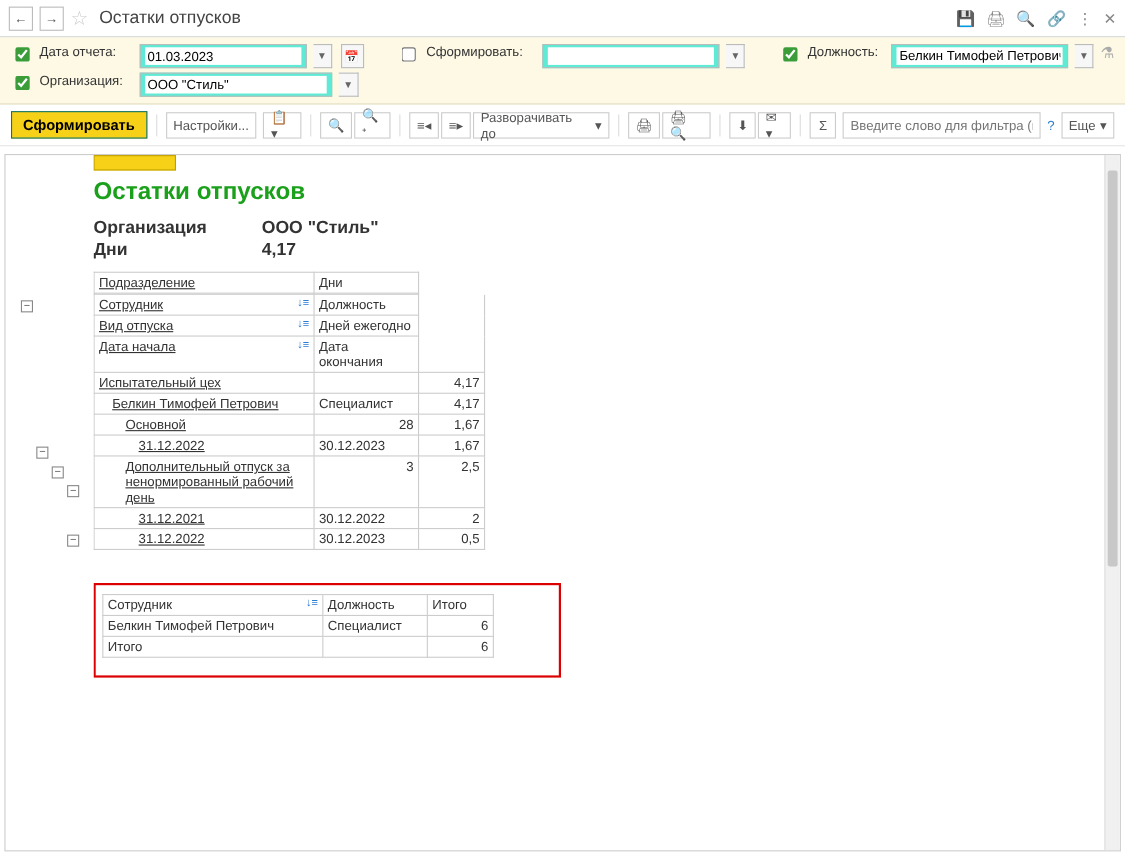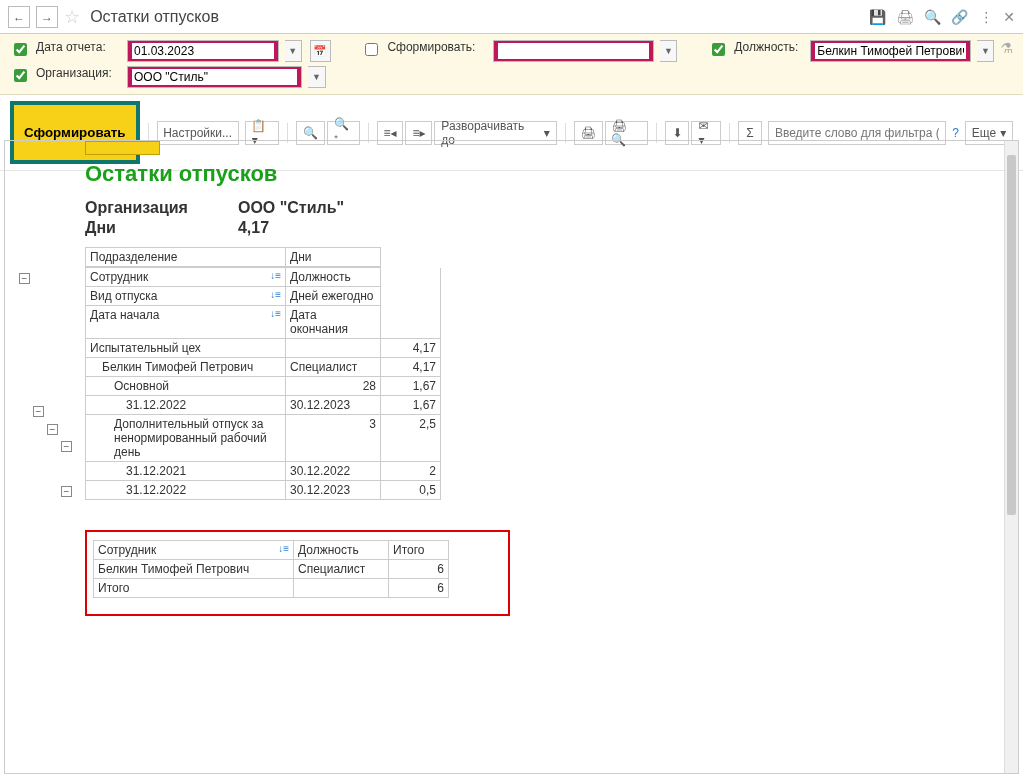--- a/index.html
+++ b/index.html
@@ -35,21 +35,21 @@
   .filter-panel {
     background: #fdf9e5;
     border-bottom: 1px solid #e0dcc0;
     padding: 6px 10px;
     display: flex; flex-direction: column; gap: 4px;
   }
   .filter-row { display: flex; gap: 6px; }
   .chk { width: 13px; height: 13px; accent-color: #3a9d3a; }
   .flabel { min-width: 85px; }
   .finput {
-    border: 1px solid #bbb; background: #be185d;
+    border: 1px solid #bbb; background: #5eead4;
     height: 22px; padding: 0 4px;
     display: flex; align-items: center;
   }
   .finput.date { width: 160px; }
   .finput.org { width: 175px; }
   .finput.dept { width: 170px; }
   .finput.emp { width: 170px; }
   .inp {
     border: none; outline: none; width: 100%;
     font-family: inherit; font-size: 12px;
@@ -71,22 +71,22 @@
   .funnel {
     margin-left: auto; color: #aaa; font-size: 14px; cursor: pointer;
   }
 
   .toolbar {
     display: flex; align-items: center;
     padding: 6px 10px; gap: 6px;
     border-bottom: 1px solid #e5e5e5;
   }
   .btn-yellow {
-    background: #f7d117; border: 4px solid #0f766e;
-    padding: 20px 10px; font-weight: bold; cursor: pointer;
+    background: #f7d117; border: 1px solid #0f766e;
+    padding: 4px 10px; font-weight: bold; cursor: pointer;
   }
   .tb-btn {
     border: 1px solid #ccc; background: #fff;
     height: 24px; min-width: 24px;
     display: flex; align-items: center; justify-content: center;
     cursor: pointer; padding: 0 6px; gap: 4px;
     font-size: 12px; color: #555;
   }
   .tb-sep { width: 1px; height: 20px; background: #ddd; margin: 0 2px; }
   .tb-group { display: flex; gap: 2px; }
@@ -144,21 +144,21 @@
     padding: 2px 4px;
     font-size: 12px; font-weight: normal;
     text-align: left;
     vertical-align: top;
   }
   table.data td.num { text-align: right; }
   .sort-icon {
     display: inline-block; float: right;
     color: #2b7cd3; font-size: 10px; font-weight: bold;
   }
-  .col1 { width: 200px; }
+  .col1 { width: 200px; text-decoration: underline; }
   .col2 { width: 95px; }
   .col3 { width: 60px; }
   .indent1 { padding-left: 16px !important; }
   .indent2 { padding-left: 28px !important; }
   .indent3 { padding-left: 40px !important; }
 
   .sec2 {
     margin-top: 30px;
     border: 2px solid #d00;
     padding: 8px 6px 16px 6px;

